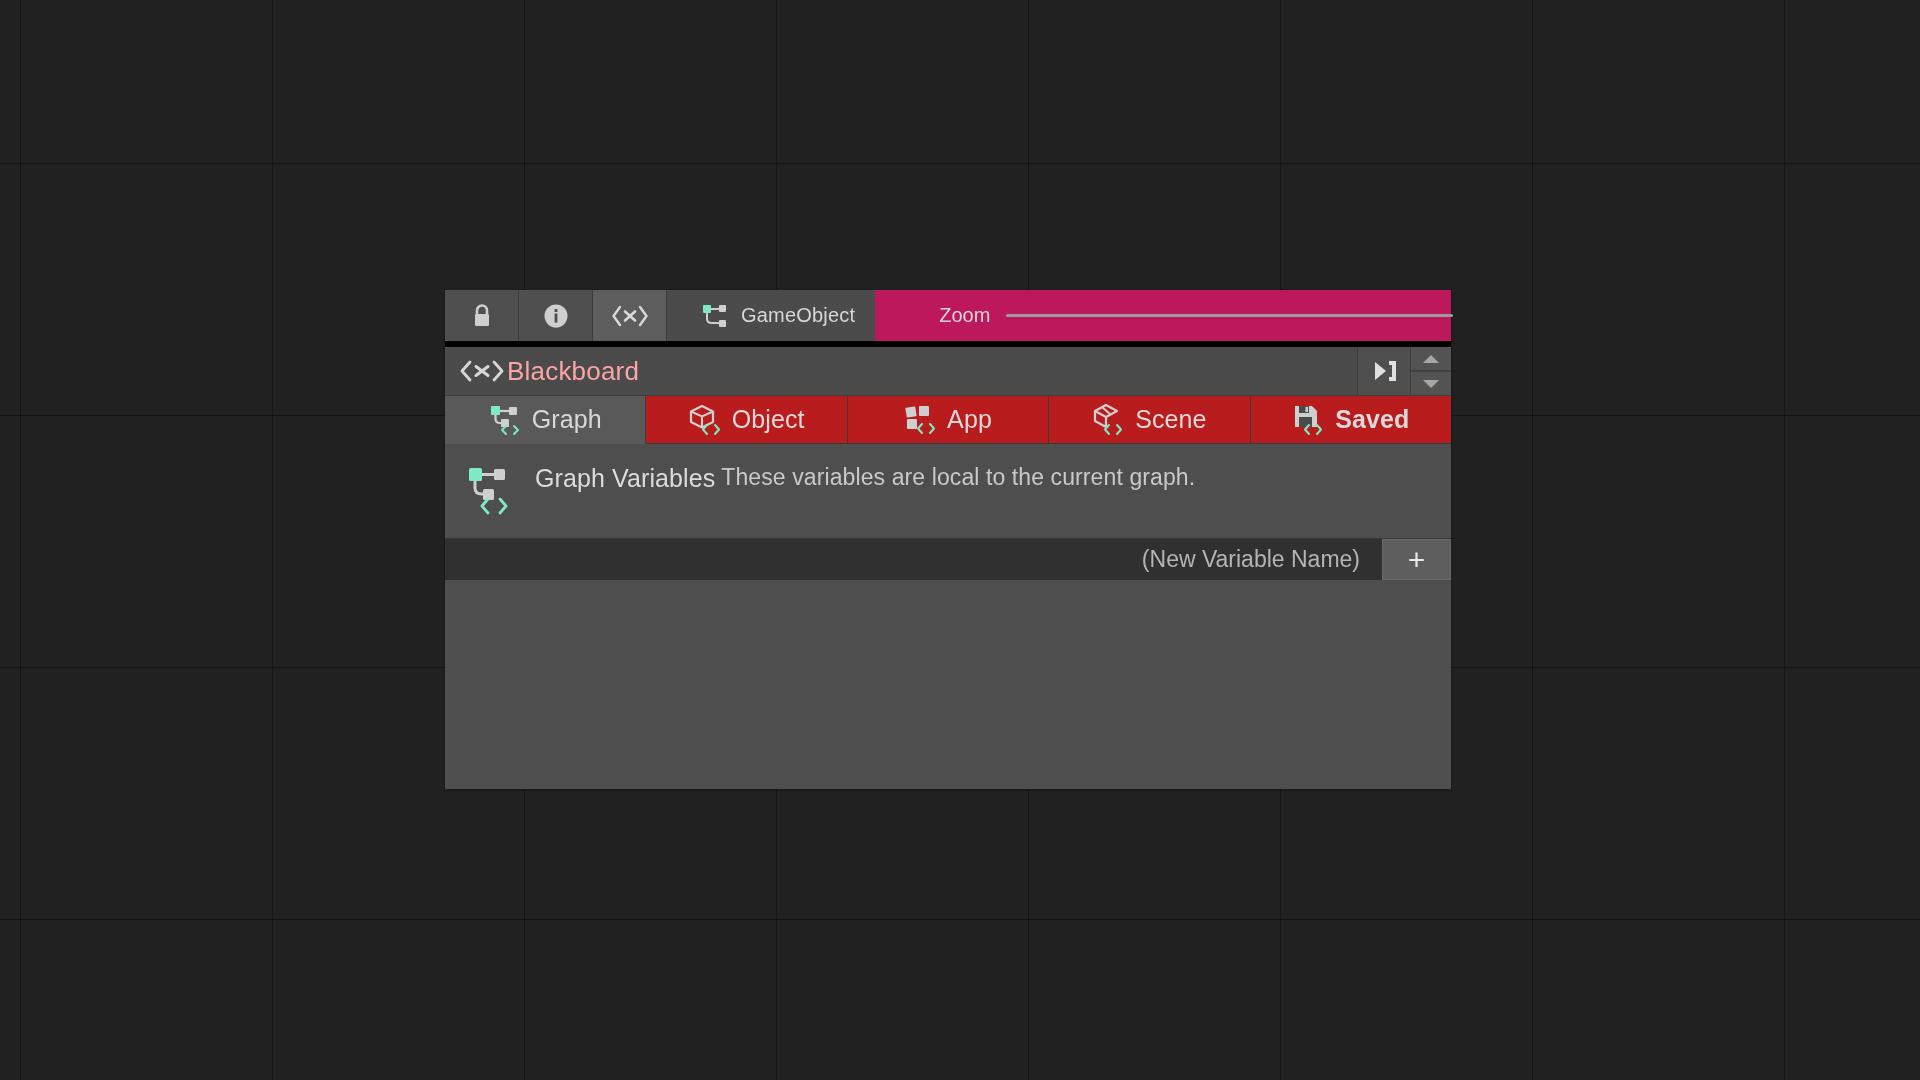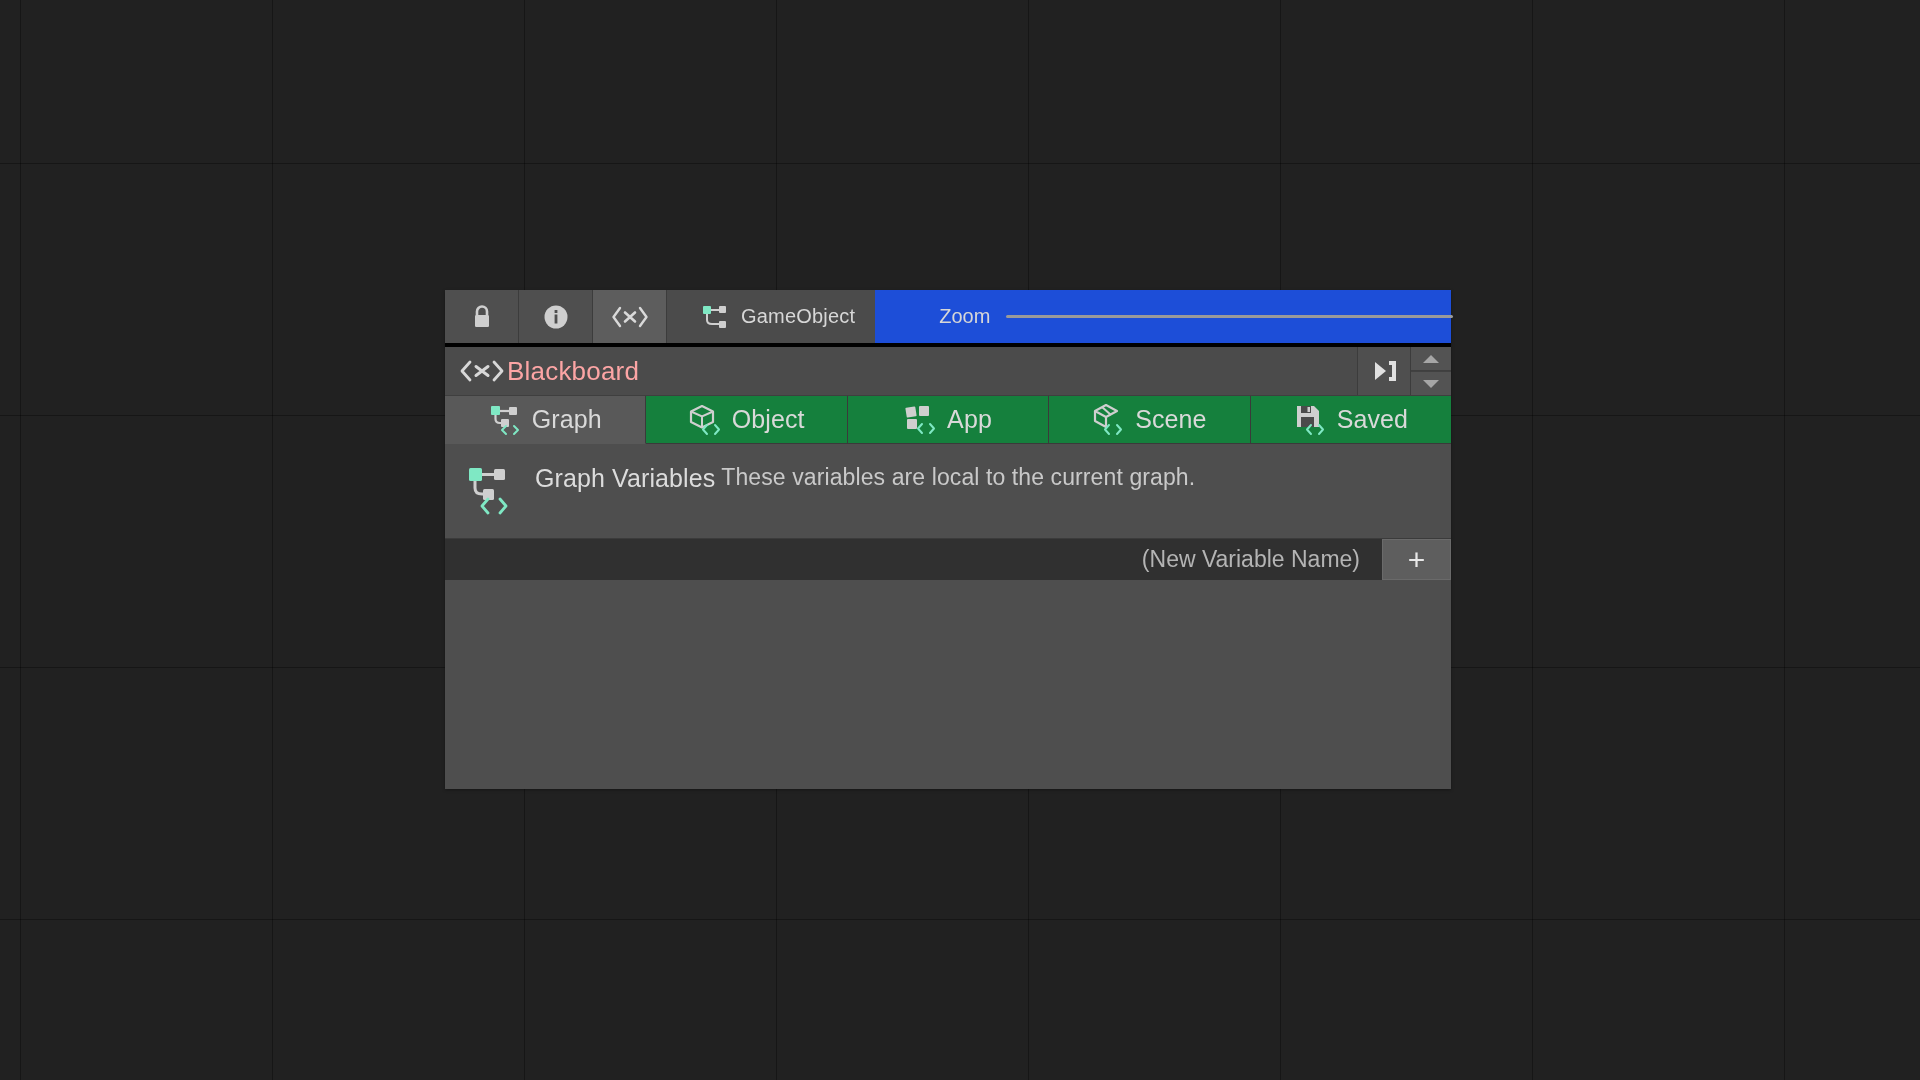--- a/index.html
+++ b/index.html
@@ -34,25 +34,25 @@
     background: #4a4a4a;
     color: #d2d2d2;
     display: flex;
     flex-direction: column;
     box-shadow: 0 1px 3px rgba(0,0,0,0.35);
   }
 
   
   #graph-toolbar {
     height: 57px;
-    background: #1d4ed8;
+    background: #be185d;
     display: flex;
     align-items: stretch;
     flex: 0 0 auto;
-    border-bottom: 4px solid #000000;
+    border-bottom: 6px solid #000000;
   }
   .tool-btn {
     width: 74px;
     display: flex;
     align-items: center;
     justify-content: center;
     background: #4f4f4f;
     border-right: 1px solid #3c3c3c;
   }
   .tool-btn.active { background: #5d5d5d; }
@@ -145,25 +145,25 @@
     align-items: stretch;
     background: #474747;
     flex: 0 0 auto;
   }
   .scope-tab {
     flex: 1 1 0;
     display: flex;
     align-items: center;
     justify-content: center;
     gap: 9px;
-    background: #15803d;
+    background: #b91c1c;
     border-right: 1px solid #3a3a3a;
     border-bottom: 1px solid #3a3a3a;
   }
-  .scope-tab:last-child { border-right: none; }
+  .scope-tab:last-child { border-right: none; font-weight: bold; }
   .scope-tab.active {
     background: #595959;
     border-bottom: 1px solid #595959;
   }
   .scope-tab-label {
     font-size: 25px;
     color: #d9d9d9;
     letter-spacing: 0.1px;
   }
 

